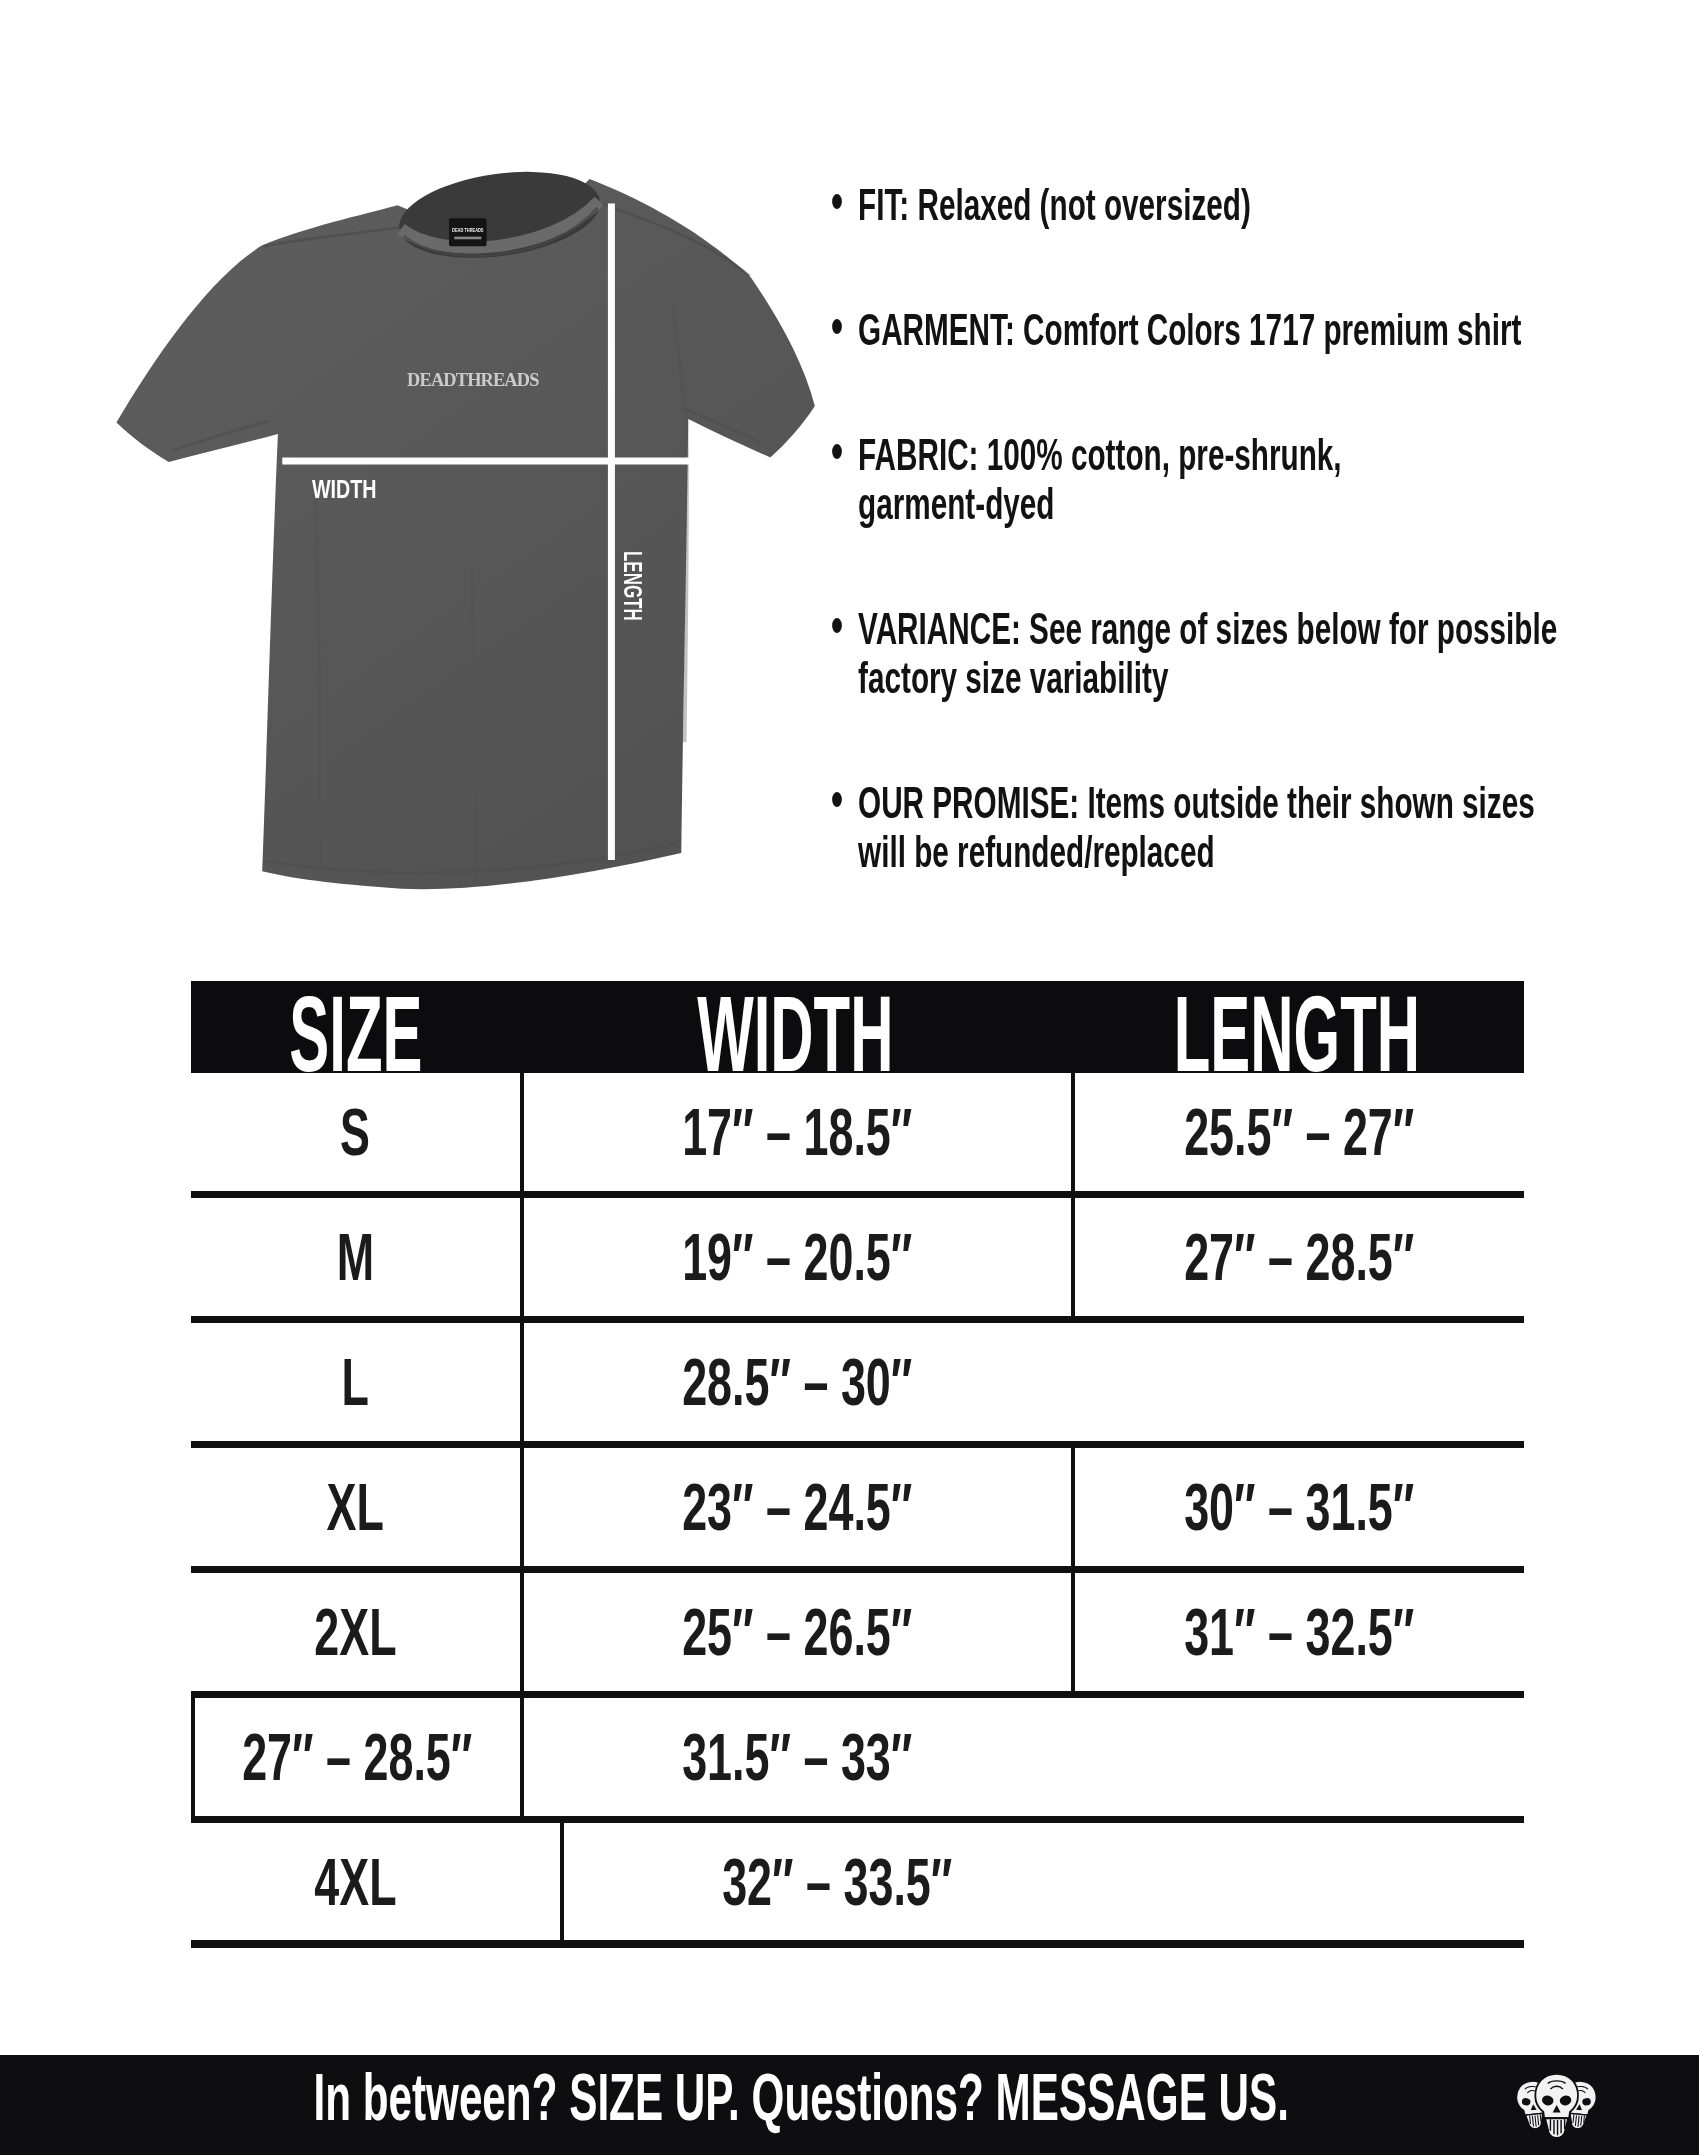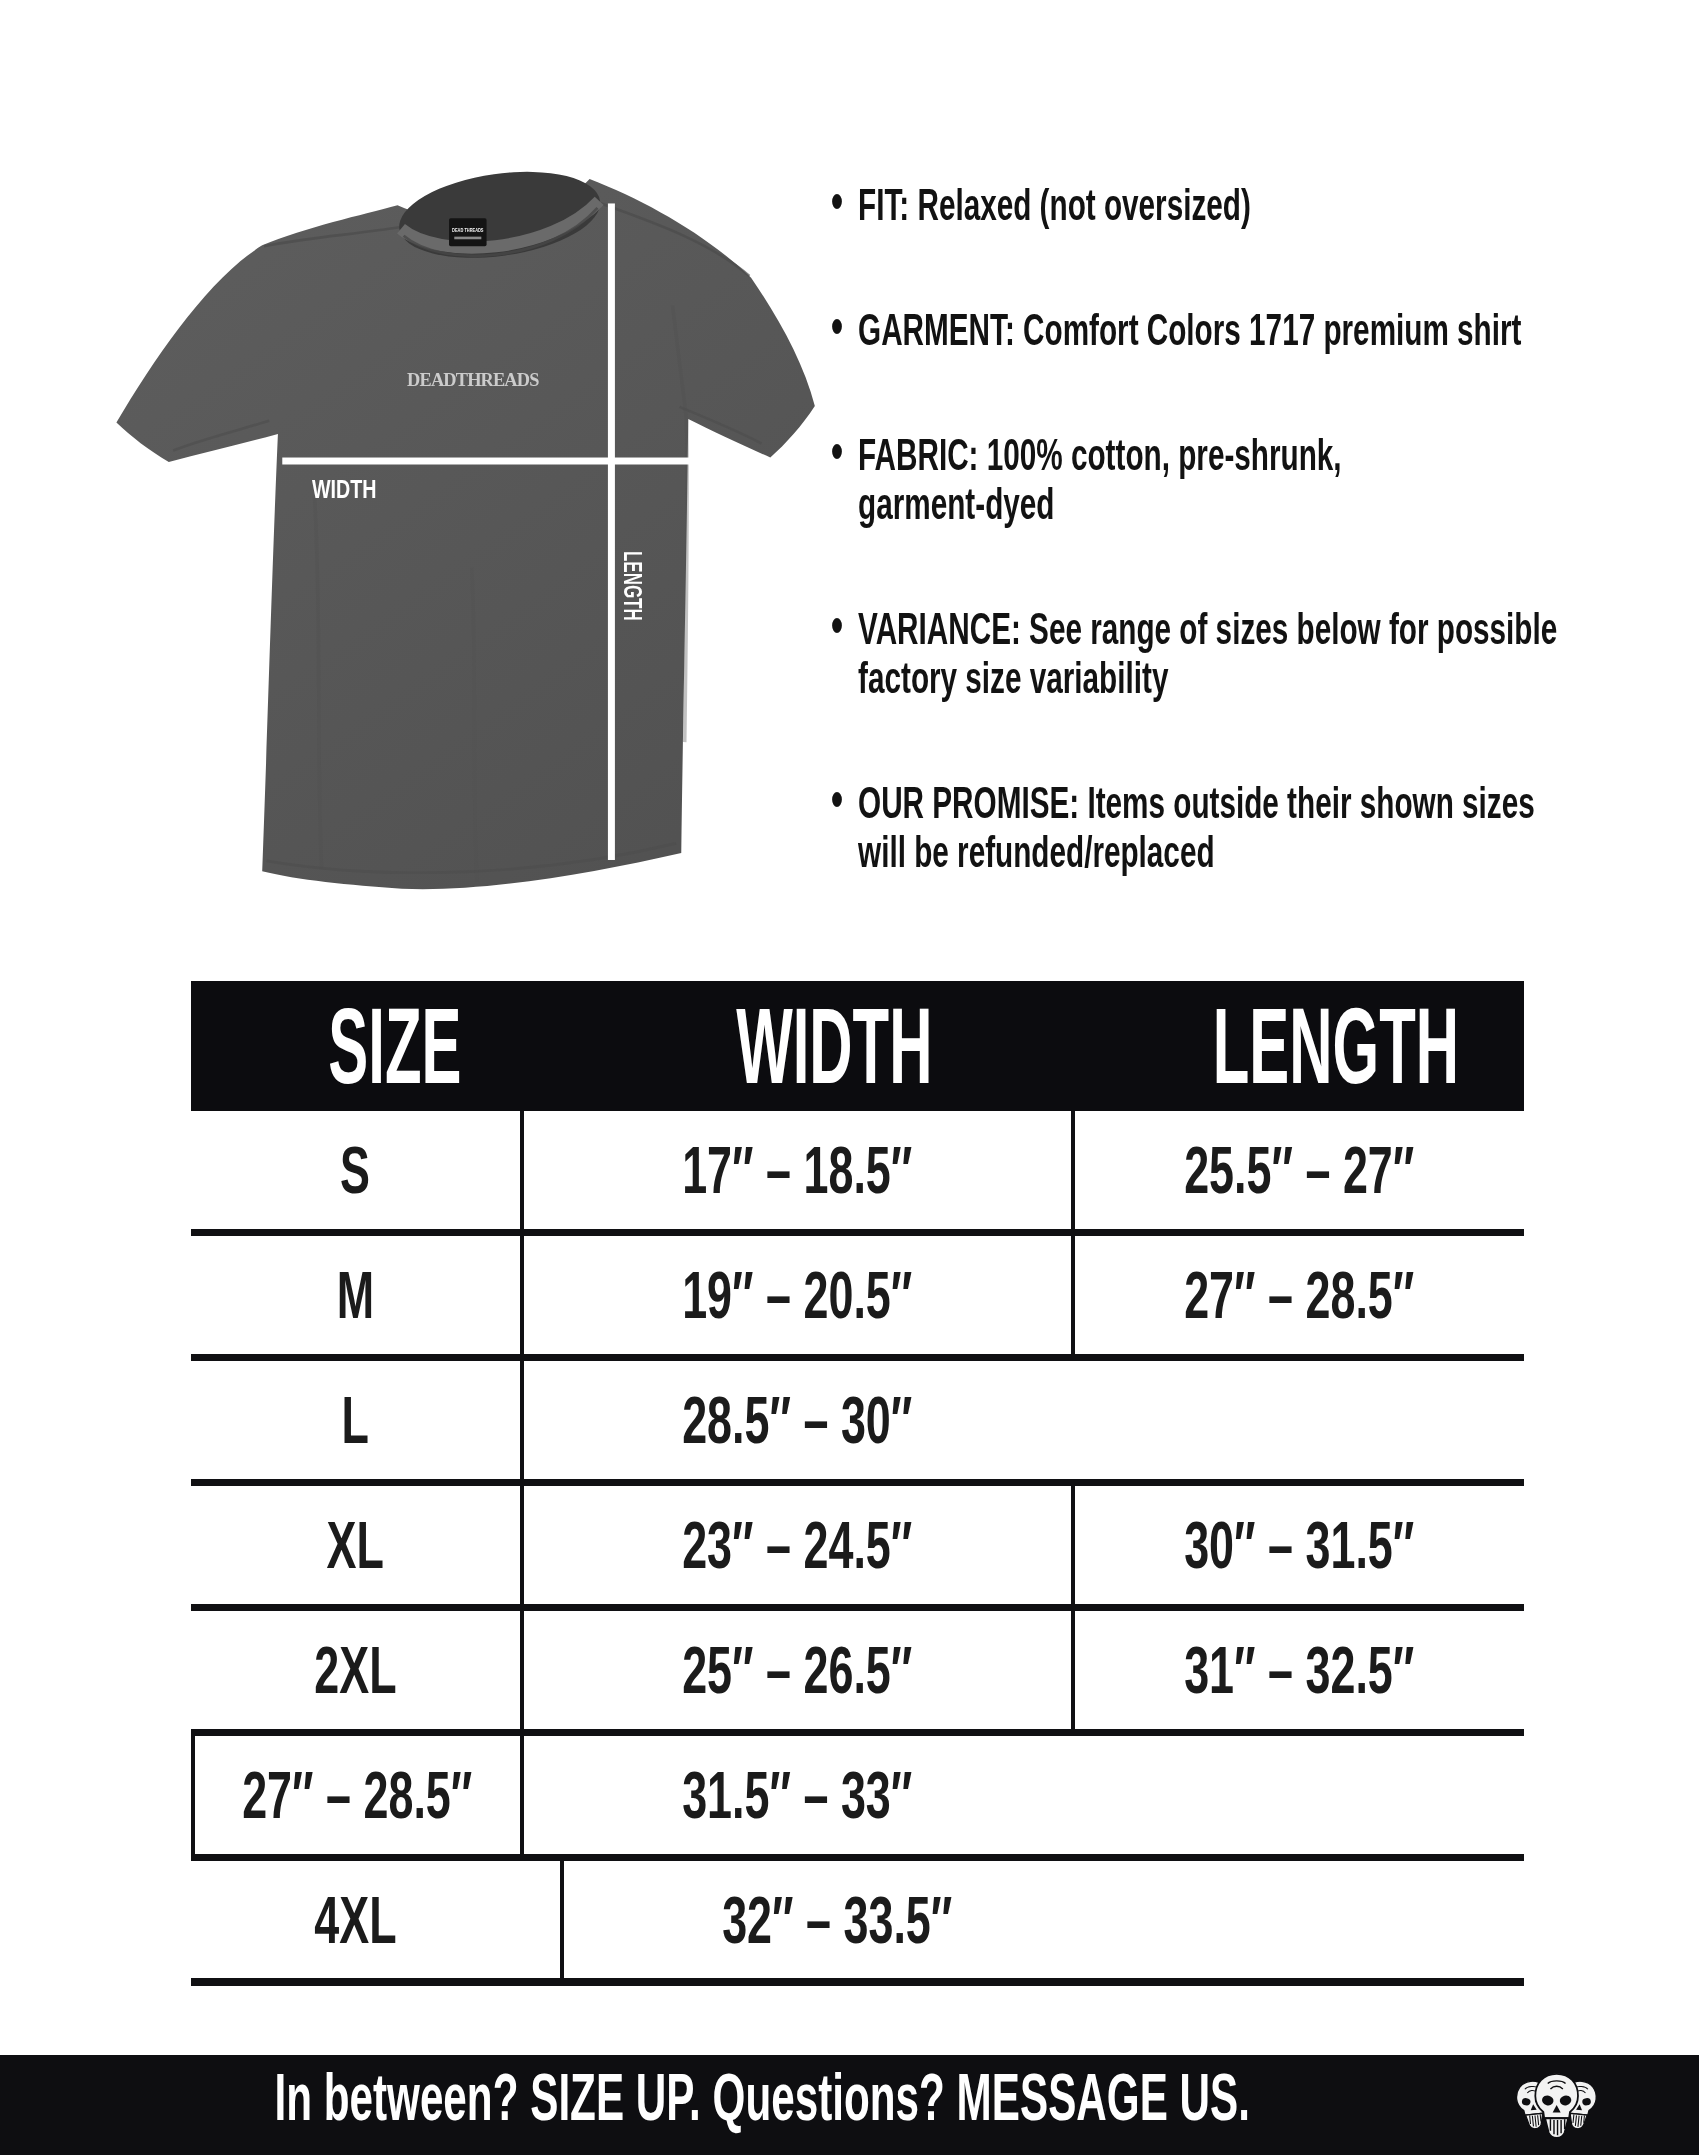--- a/index.html
+++ b/index.html
@@ -8,36 +8,36 @@
 
   
   .bullets{position:absolute;left:831px;top:180px;width:1223px;margin:0;padding:0;list-style:none;
            transform:scaleX(0.66);transform-origin:top left;}
   .bullets li{position:relative;padding-left:41px;margin:0 0 76px 0;font-weight:700;color:#121212;
               font-size:45px;line-height:49px;white-space:nowrap;}
   .bullets li::before{content:"\2022";position:absolute;left:0;top:-2.6px;font-size:52px;color:#121212;}
 
   
   .chart{position:absolute;left:191px;top:981px;width:1333px;}
-  .chart-head{display:grid;grid-template-columns:329px 551px 452px;height:130px;background:#0c0c0f;padding-left:39px;}
+  .chart-head{display:grid;grid-template-columns:329px 551px 452px;height:92px;background:#0c0c0f;}
   .chart-head .hc{display:flex;align-items:center;justify-content:center;overflow:visible;}
   .chart-head .hc span{display:inline-block;color:#ffffff;font-weight:700;font-size:107px;line-height:1;
                        white-space:nowrap;transform:scaleX(0.56);transform-origin:center;}
   .t-row{display:grid;grid-template-columns:329px 551px 452px;height:125px;box-sizing:border-box;
          border-bottom:7.9px solid #101013;}
   .t-row:last-child{border-bottom-width:8.7px;gap:40px;}
   .t-cell{display:flex;align-items:center;justify-content:center;box-sizing:border-box;}
   .t-cell.c2,.t-cell.c3{border-left:4.4px solid #101013;text-align:right;}
   .t-cell span{display:inline-block;font-weight:700;font-size:66px;line-height:1;color:#1b1b1b;
                white-space:nowrap;transform:scaleX(0.68);transform-origin:center;}
 
   
   .footer{position:absolute;left:0;top:2055px;width:1700px;height:100px;background:#0e0e11;}
   .footer-msg{position:absolute;left:0;right:98px;top:0;height:84px;display:flex;align-items:center;
-              }
+              justify-content:center;}
   .footer-msg span{display:inline-block;color:#ffffff;font-weight:700;font-size:66px;line-height:1;
                    white-space:nowrap;transform:scaleX(0.64);transform-origin:center;}
   .footer-logo{position:absolute;right:101px;top:16.6px;width:84px;height:68px;}
 
   .shirt-svg{position:absolute;left:96px;top:131px;width:734px;height:777px;}
   .svgbold{font-family:"Liberation Sans", sans-serif;font-weight:700;}
   .svgserif{font-family:"Liberation Serif", serif;font-weight:700;}
 </style>
 </head>
 <body>

